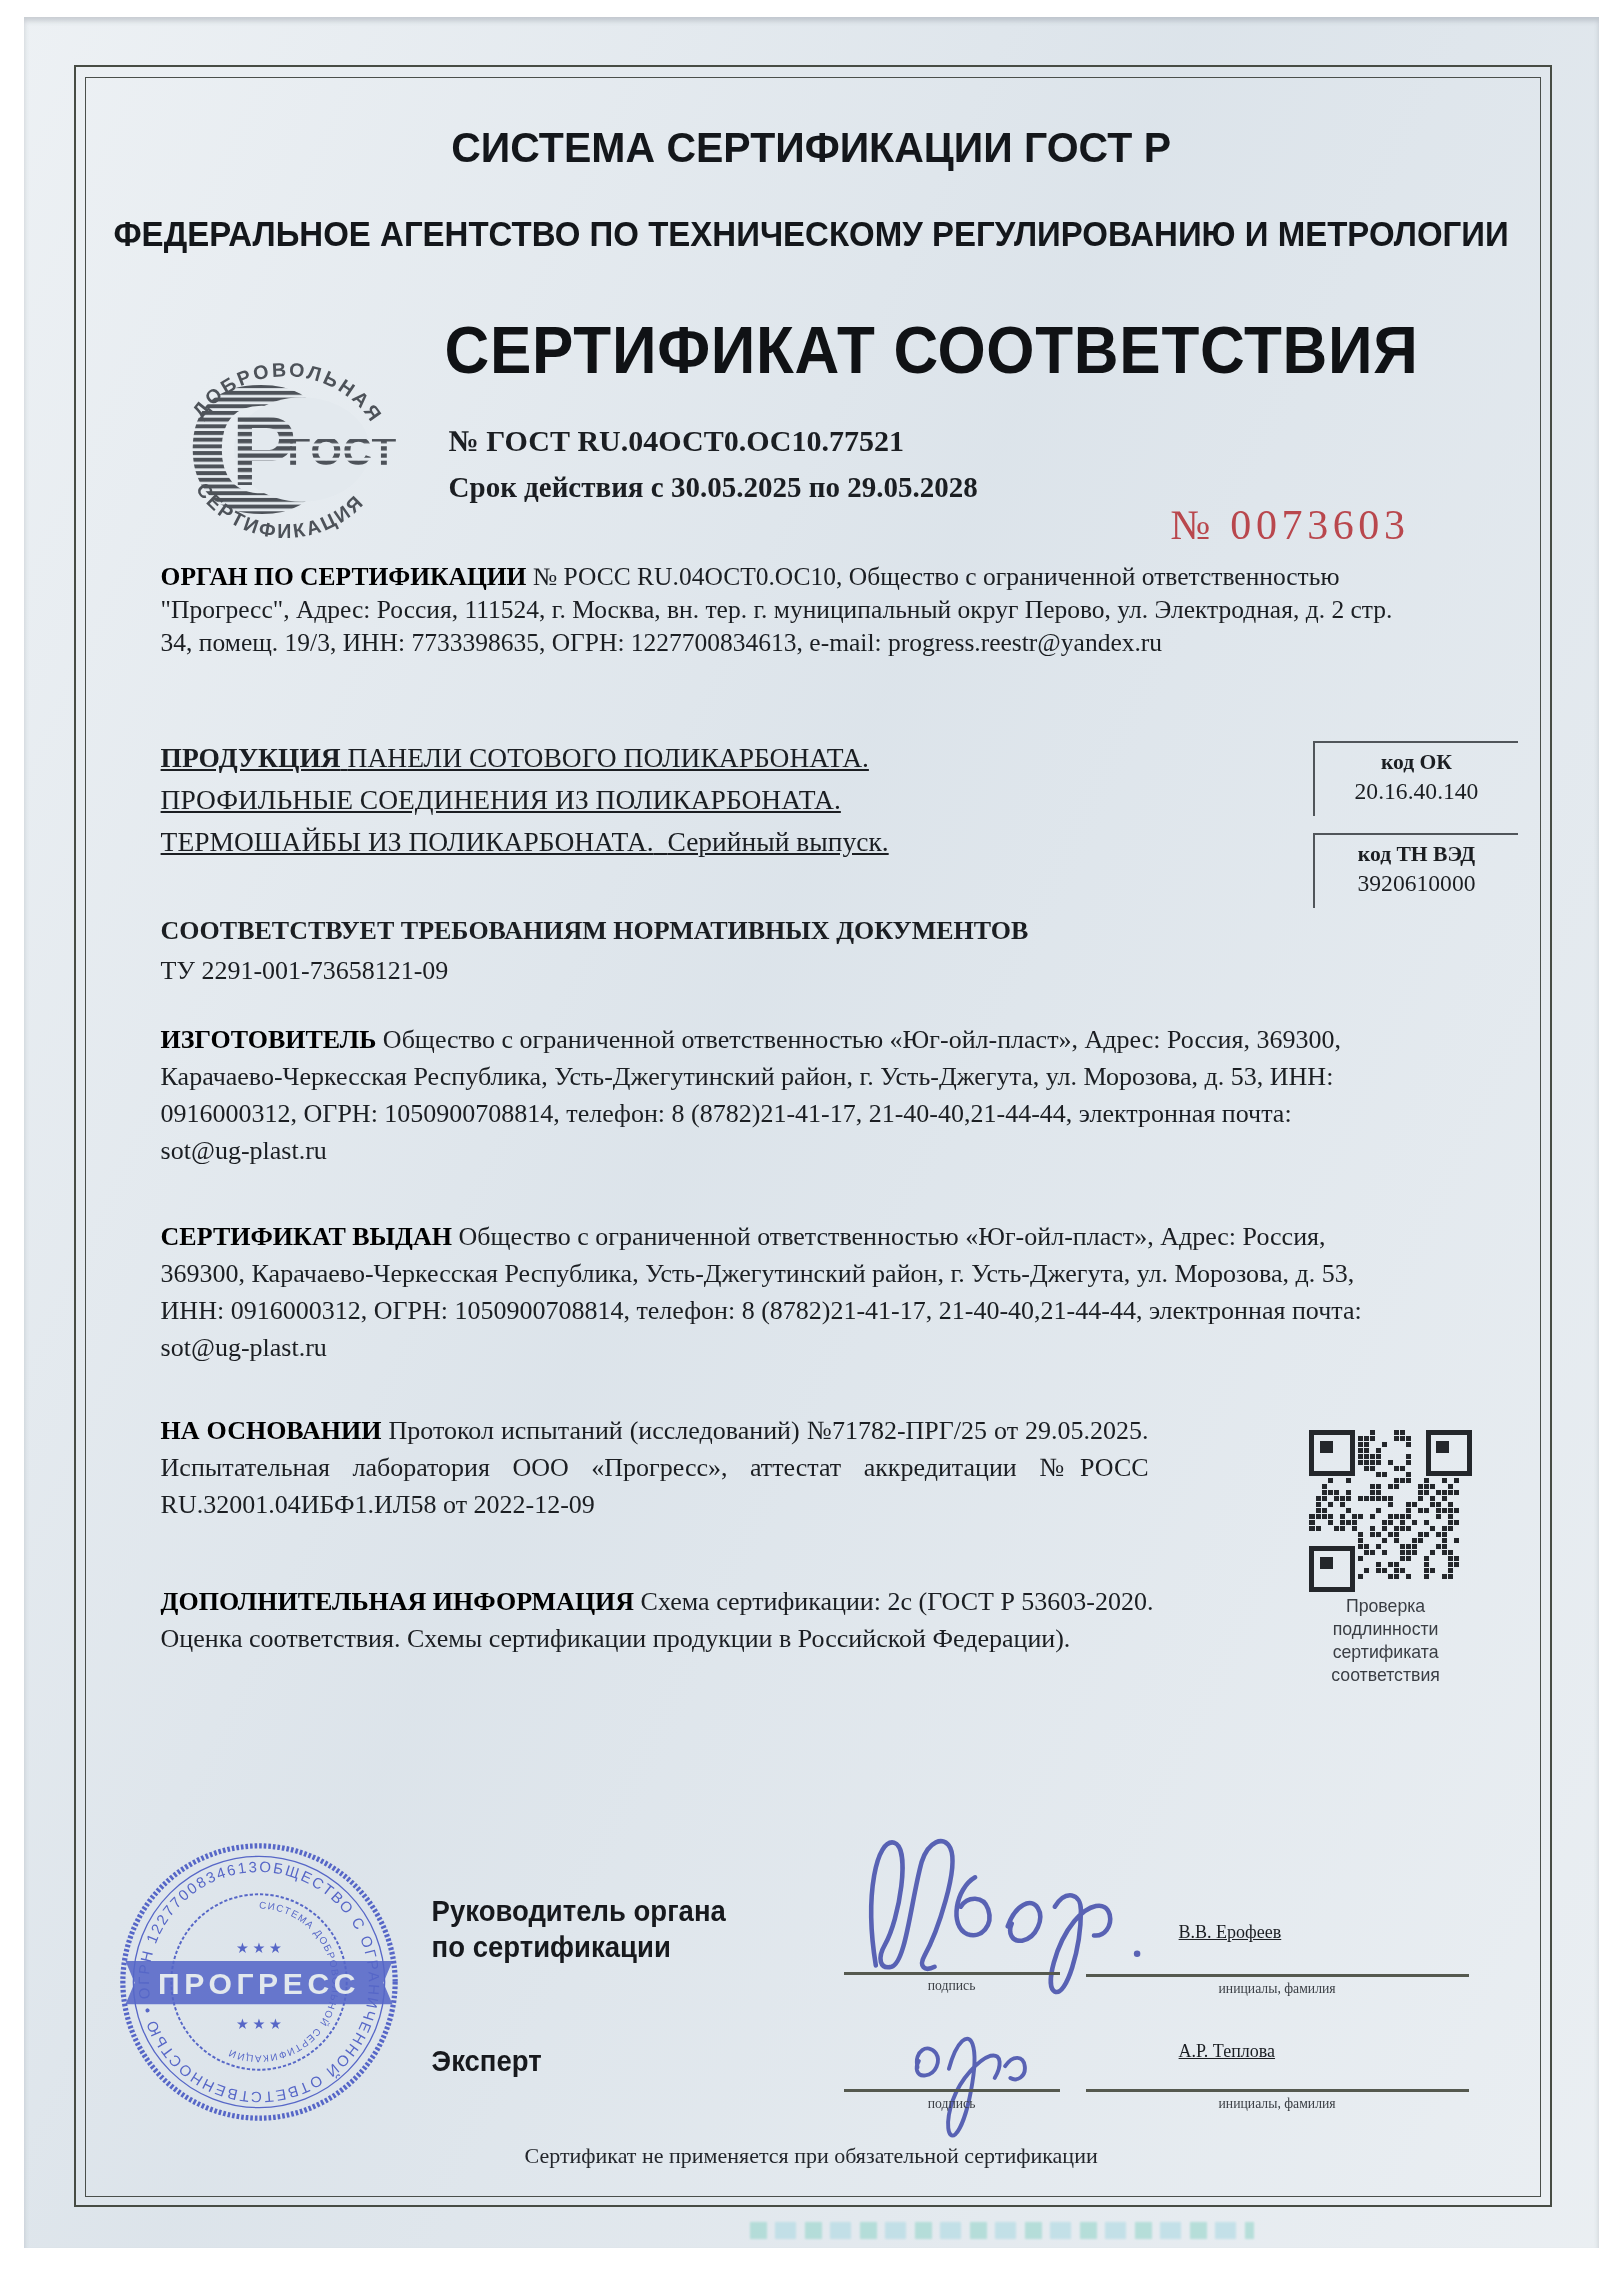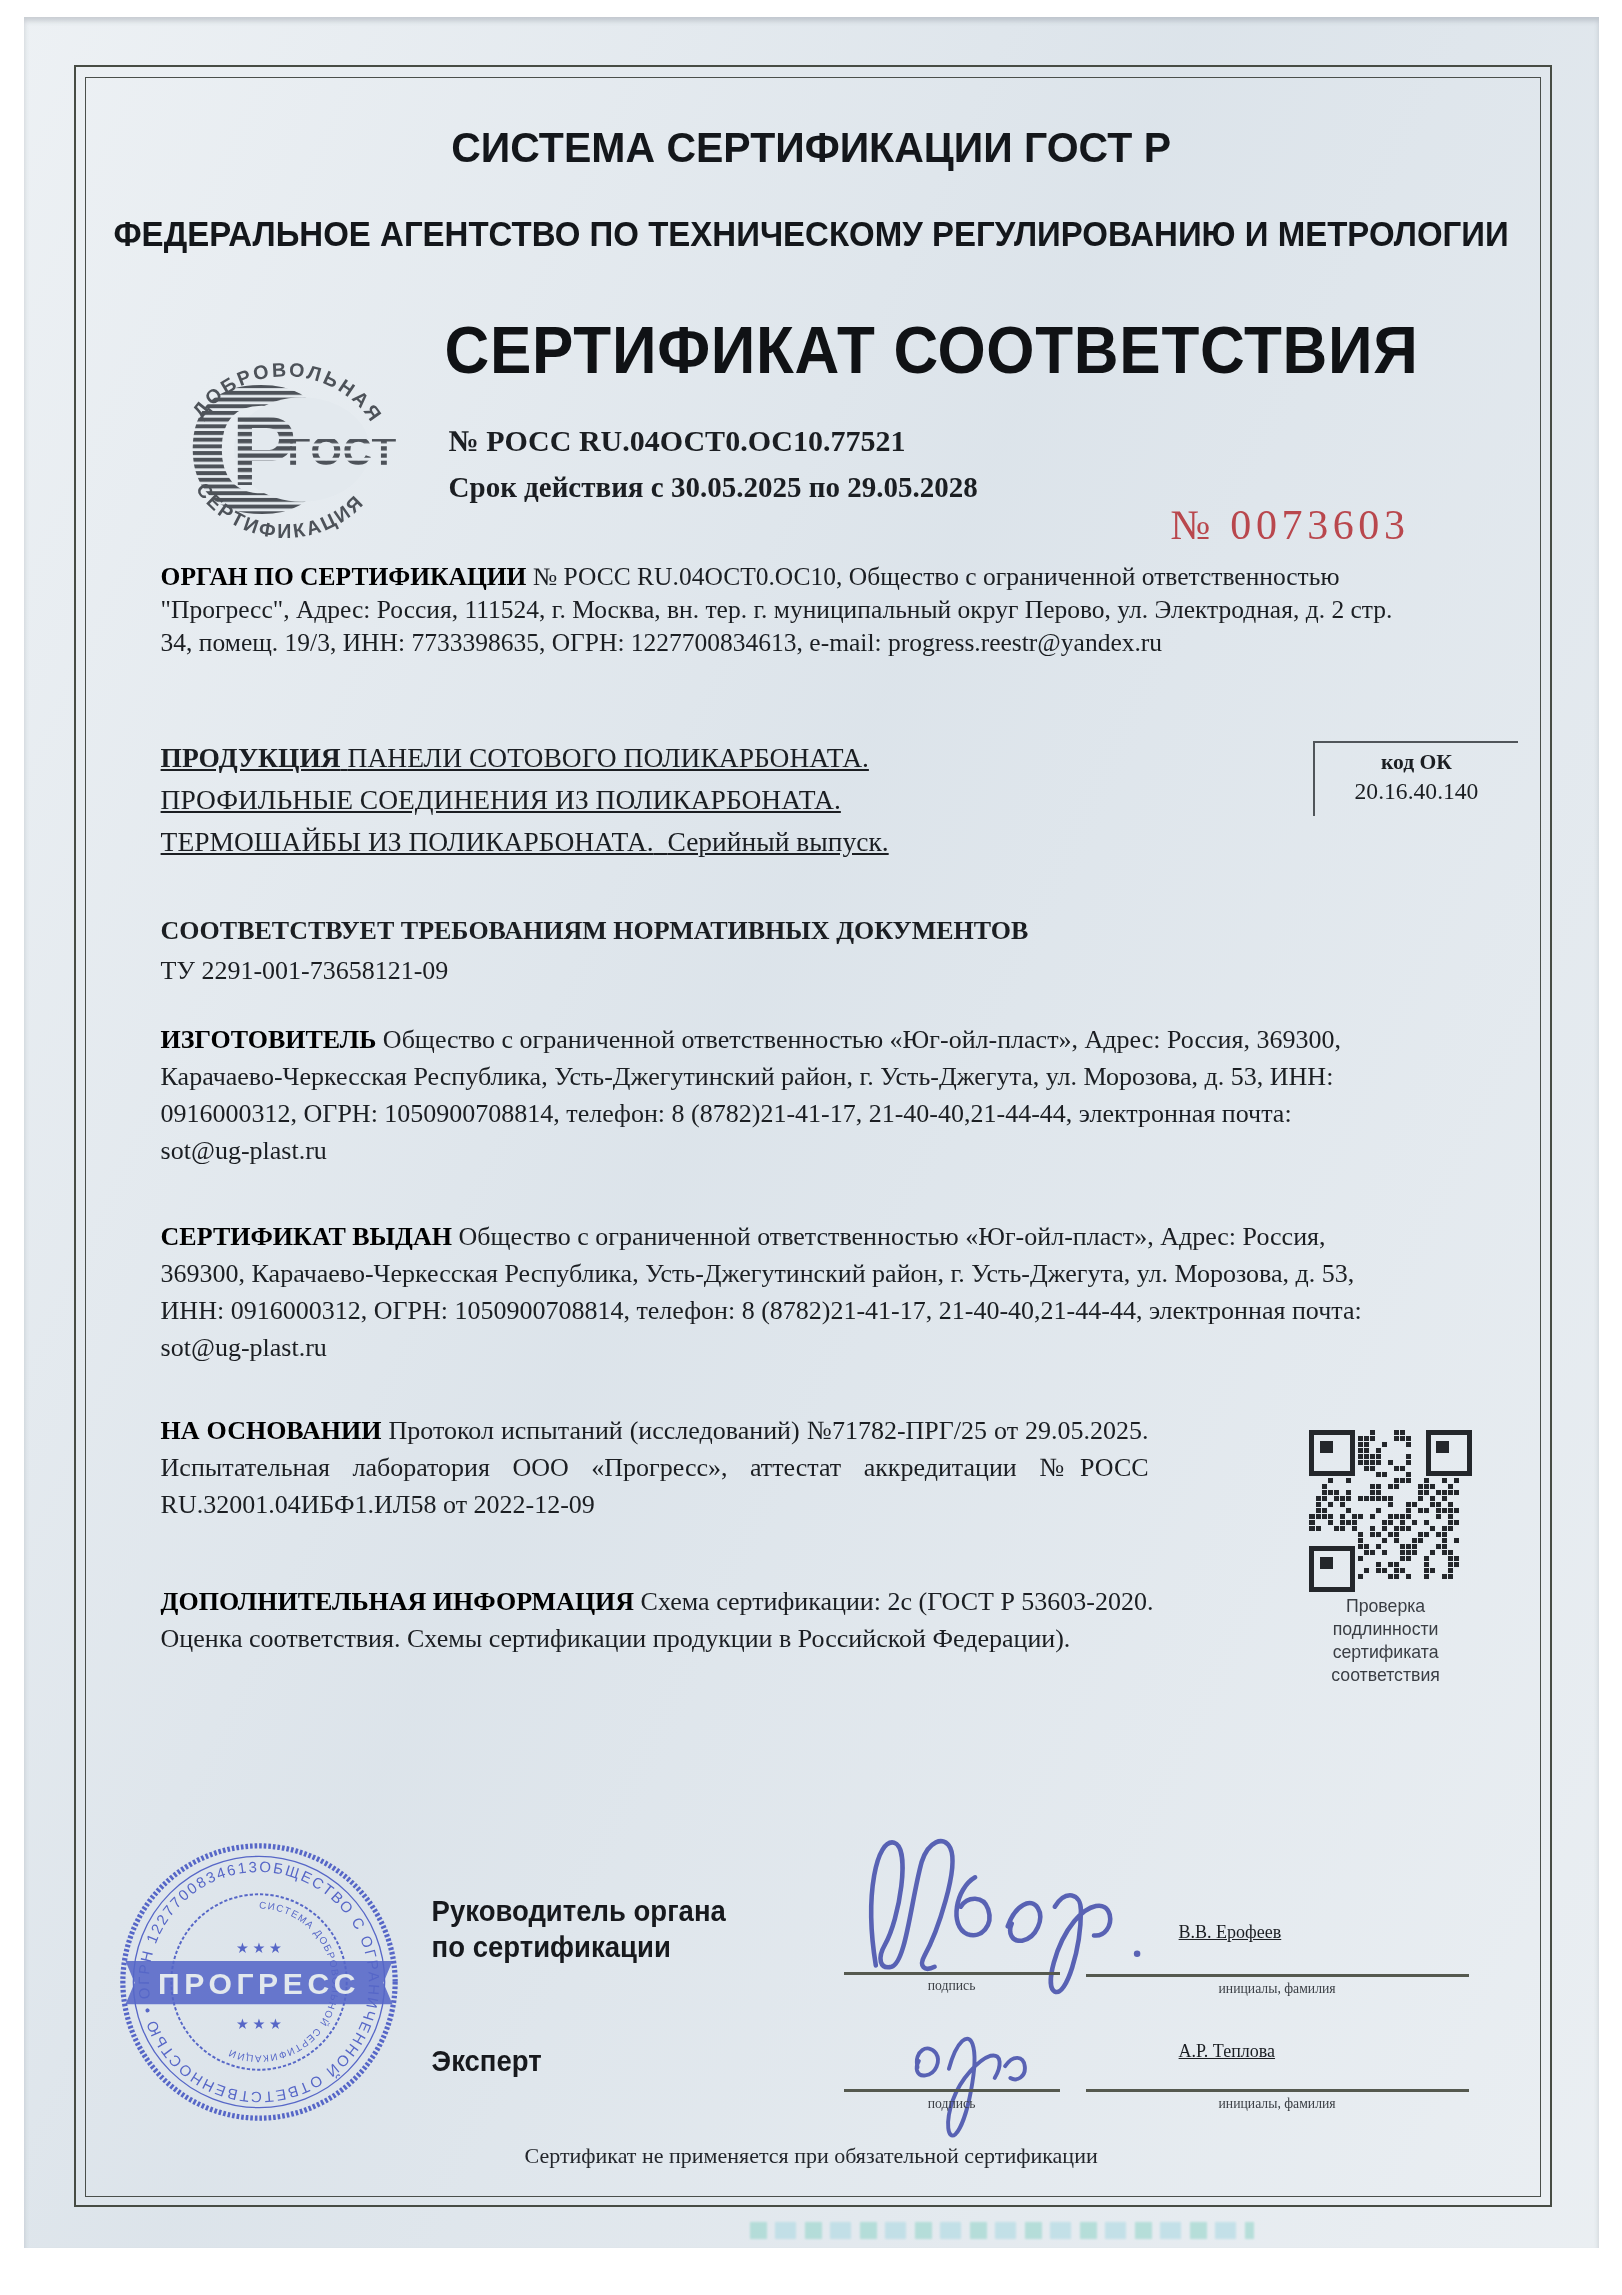--- a/index.html
+++ b/index.html
@@ -75,21 +75,21 @@
     <text x="20" y="310" font-family="Liberation Sans, sans-serif" font-weight="bold" font-size="300" fill="url(#st)" transform="scale(1.02,0.93)">С</text>
     <ellipse cx="200" cy="192" rx="104" ry="80" fill="#e3e9ee"></ellipse>
     <text x="92" y="246" font-family="Liberation Sans, sans-serif" font-weight="bold" font-size="150" fill="url(#st)">Р</text>
     <text x="178" y="216" font-family="Liberation Sans, sans-serif" font-weight="bold" font-size="62" letter-spacing="1" fill="url(#st)">ГОСТ</text>
     <text font-family="Liberation Sans, sans-serif" font-weight="bold" font-size="30" letter-spacing="4" fill="#41464d">
       <textPath href="#arcBot" startOffset="16">СЕРТИФИКАЦИЯ</textPath>
     </text>
   </svg>
 
   <div class="abs doc-title">СЕРТИФИКАТ СООТВЕТСТВИЯ</div>
-  <div class="abs numline">№ РОСС RU.04ОСТ0.ОС10.77521</div>
+  <div class="abs numline">№ ГОСТ RU.04ОСТ0.ОС10.77521</div>
   <div class="abs validity">Срок действия с 30.05.2025 по 29.05.2028</div>
   <div class="abs blank-no">№ 0073603</div>
 
   <p class="abs para" style="left:137px;top:543px;width:1266px">
     <b>ОРГАН ПО СЕРТИФИКАЦИИ</b>
     <span>№ РОСС RU.04ОСТ0.ОС10, Общество с ограниченной ответственностью "Прогресс", Адрес: Россия, 111524, г. Москва, вн. тер. г. муниципальный округ Перово, ул. Электродная, д. 2 стр. 34, помещ. 19/3, ИНН: 7733398635, ОГРН: 1227700834613, e-mail: progress.reestr@yandex.ru</span>
   </p>
 
   <div class="abs" style="left:137px;top:720px;width:1112px">
     <div class="product-line">
@@ -99,20 +99,24 @@
     <div class="product-line">ПРОФИЛЬНЫЕ СОЕДИНЕНИЯ ИЗ ПОЛИКАРБОНАТА.</div>
     <div class="product-line">
       <span>ТЕРМОШАЙБЫ ИЗ ПОЛИКАРБОНАТА.</span>&nbsp;
       <span>Серийный выпуск.</span>
     </div>
   </div>
 
   <div class="abs codebox" style="top:724px">
     <div class="cl">код  ОК</div>
     <div class="cv">20.16.40.140</div>
+  </div>
+  <div class="abs codebox" style="top:816px">
+    <div class="cl">код ТН ВЭД</div>
+    <div class="cv">3920610000</div>
   </div>
 
   <div class="abs conf-label" style="left:137px;top:899px">СООТВЕТСТВУЕТ ТРЕБОВАНИЯМ НОРМАТИВНЫХ ДОКУМЕНТОВ</div>
   <div class="abs conf-value" style="left:137px;top:939px">ТУ 2291-001-73658121-09</div>
 
   <p class="abs para" style="left:137px;top:1005px;width:1204px;font-size:26px;line-height:1.42">
     <b>ИЗГОТОВИТЕЛЬ</b>
     <span>Общество с ограниченной ответственностью «Юг-ойл-пласт», Адрес: Россия, 369300, Карачаево-Черкесская Республика, Усть-Джегутинский район, г. Усть-Джегута, ул. Морозова, д. 53, ИНН: 0916000312, ОГРН: 1050900708814, телефон: 8 (8782)21-41-17, 21-40-40,21-44-44, электронная почта: sot@ug-plast.ru</span>
   </p>
 

